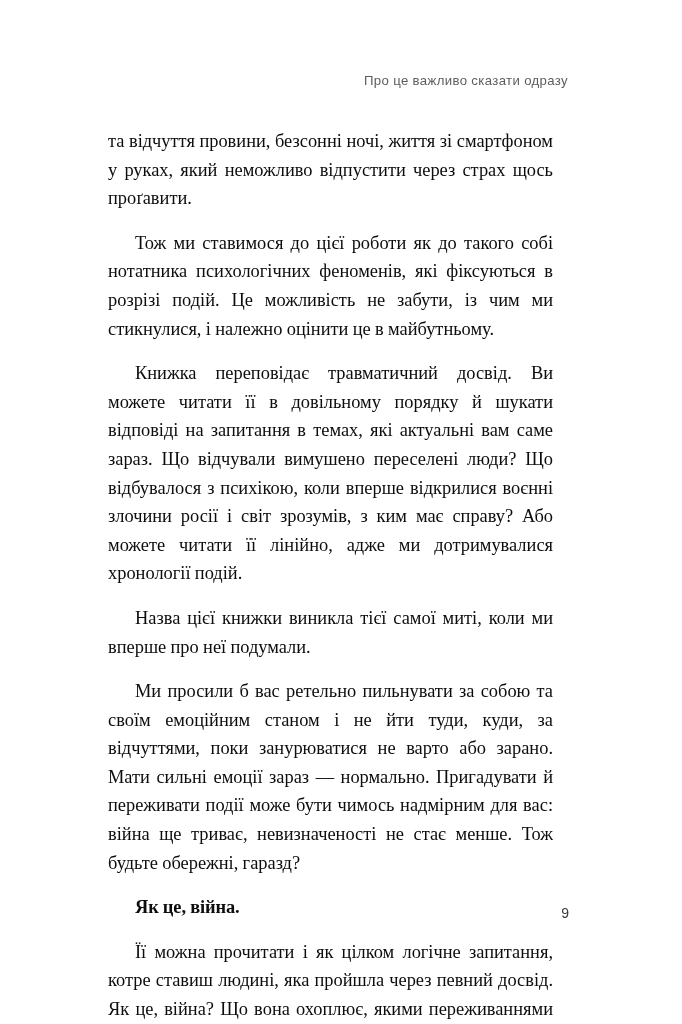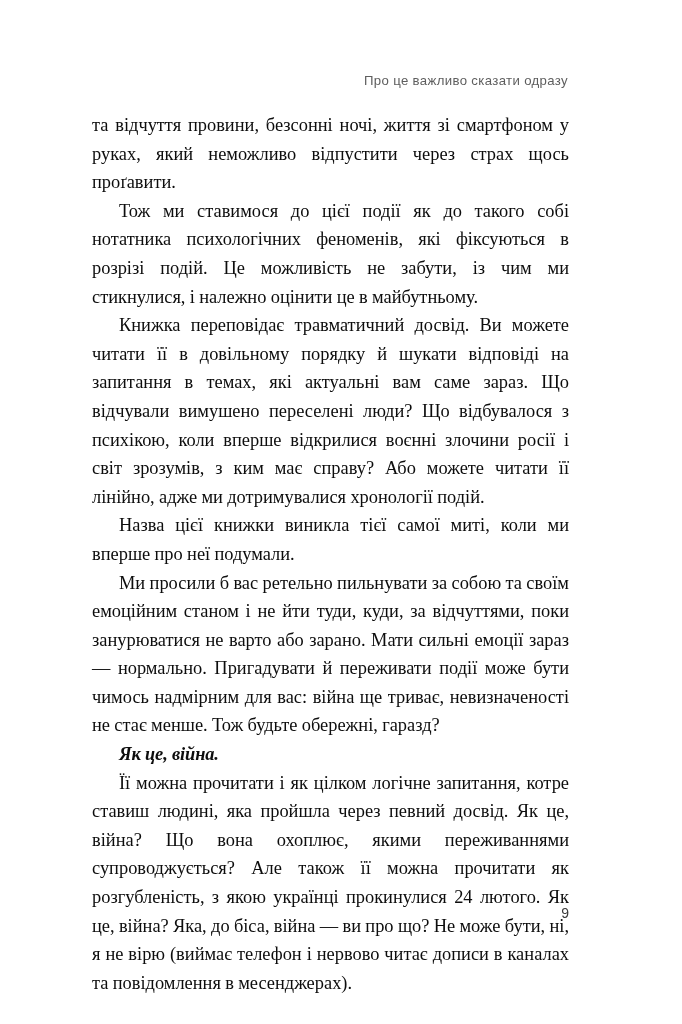--- a/index.html
+++ b/index.html
@@ -37,21 +37,21 @@
 
   
   .text-column {
     position: absolute;
     left: 92px;
     top: 111px;
     width: 477px;
   }
 
   .para {
-    margin: 0;
+    margin: 16px;
     font-size: 18.4px;
     line-height: 28.6px;
     color: #0d0d0d;
     text-align: justify;
     text-justify: inter-word;
     hyphens: manual;
     -webkit-hyphens: manual;
     word-spacing: -0.3px;
   }
 
@@ -63,21 +63,20 @@
     text-indent: 0;
   }
 
   
 
   .para.bold-line {
     font-weight: bold;
     text-align: left;
     text-indent: 27px;
     letter-spacing: -0.1px;
-    font-style: italic;
   }
 
   
   .folio {
     position: absolute;
     left: 92px;
     top: 906px;
     width: 477px;
     text-align: right;
     font-family: "Liberation Sans", "DejaVu Sans", sans-serif;
@@ -90,21 +89,21 @@
 <body>
 
 <div class="page">
 
   <div class="running-head">Про це важливо сказати одразу</div>
 
   <div class="text-column">
 
     <p class="para no-indent">та відчуття провини, безсонні ночі, життя зі смартфоном у руках, який неможливо відпустити через страх щось проґавити.</p>
 
-    <p class="para indent">Тож ми ставимося до цієї події як до такого собі нотатника психологічних феноменів, які фіксуються в розрізі подій. Це можливість не забути, із чим ми стикнулися, і належно оцінити це в майбутньому.</p>
+    <p class="para indent">Тож ми ставимося до цієї роботи як до такого собі нотатника психологічних феноменів, які фіксуються в розрізі подій. Це можливість не забути, із чим ми стикнулися, і належно оцінити це в майбутньому.</p>
 
     <p class="para indent">Книжка переповідає травматичний досвід. Ви можете читати її в довільному порядку й шукати відповіді на запитання в темах, які актуальні вам саме зараз. Що відчували вимушено переселені люди? Що відбувалося з психікою, коли вперше відкрилися воєнні злочини росії і світ зрозумів, з ким має справу? Або можете читати її лінійно, адже ми дотримувалися хронології подій.</p>
 
     <p class="para indent">Назва цієї книжки виникла тієї самої миті, коли ми вперше про неї подумали.</p>
 
     <p class="para indent">Ми просили б вас ретельно пильнувати за собою та своїм емоційним станом і не йти туди, куди, за відчуттями, поки занурюватися не варто або зарано. Мати сильні емоції зараз — нормально. Пригадувати й переживати події може бути чимось надмірним для вас: війна ще триває, невизначеності не стає менше. Тож будьте обережні, гаразд?</p>
 
     <p class="para bold-line">Як це, війна.</p>
 
     <p class="para indent">Її можна прочитати і як цілком логічне запитання, котре ставиш людині, яка пройшла через певний досвід. Як це, війна? Що вона охоплює, якими переживаннями супроводжується? Але також її можна прочитати як розгубленість, з якою українці прокинулися 24 лютого. Як це, війна? Яка, до біса, війна — ви про що? Не може бути, ні, я не вірю (виймає телефон і нервово читає дописи в каналах та повідомлення в месенджерах).</p>

